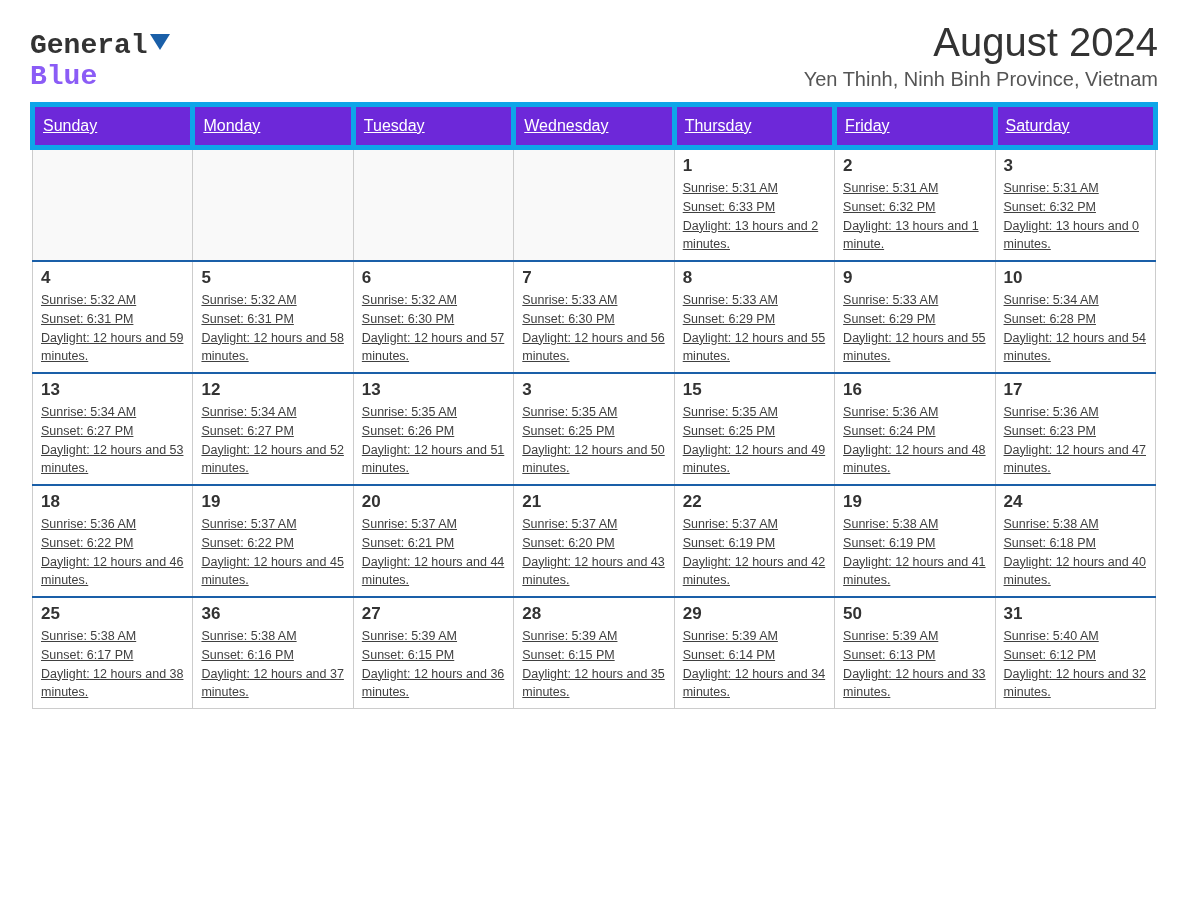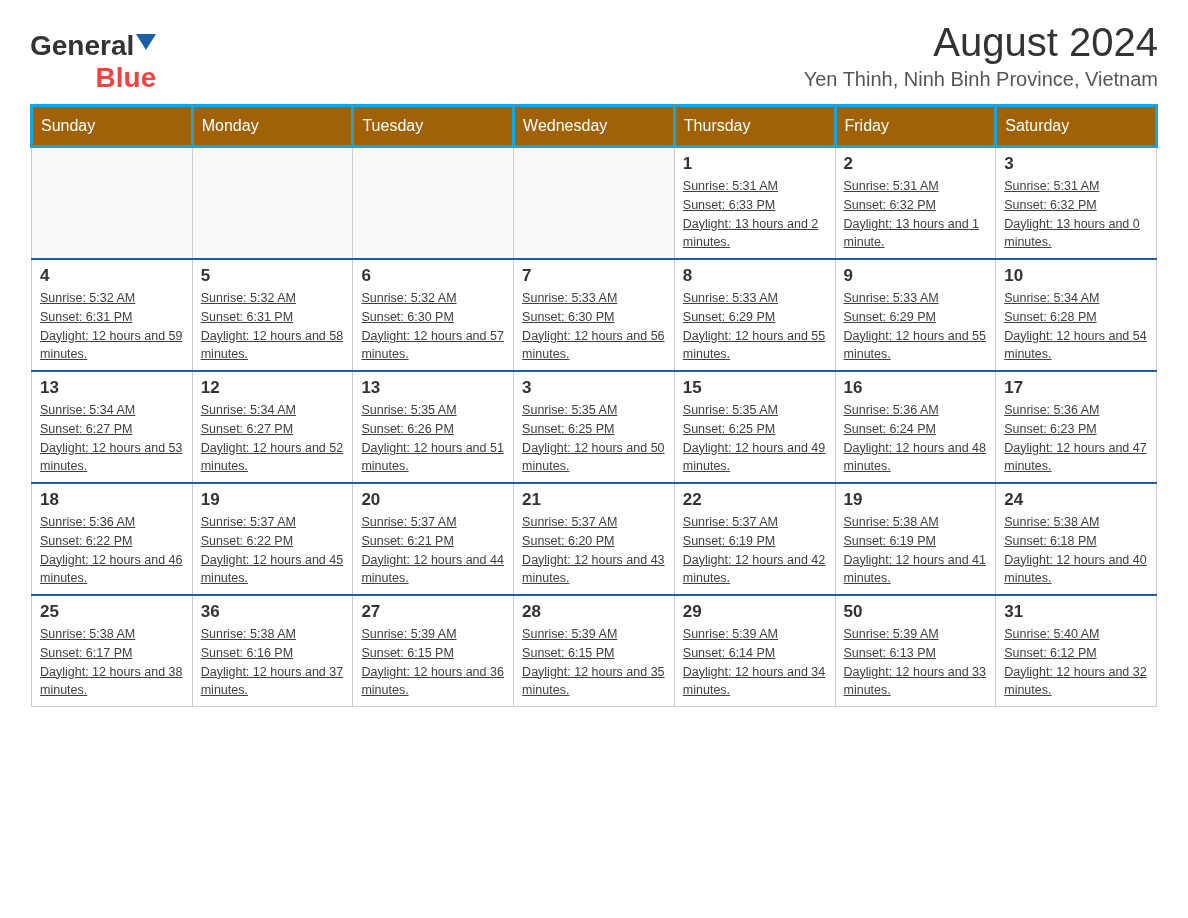--- a/index.html
+++ b/index.html
@@ -13,32 +13,33 @@
     }
     .header-area {
       display: flex;
       justify-content: space-between;
       align-items: flex-start;
       margin-bottom: 10px;
     }
     .logo {
       display: flex;
       flex-direction: column;
-      align-items: flex-end;
+      align-items: flex-start;
       padding-top: 10px;
+      font-family: Liberation Mono, monospace;
     }
     .logo-general {
       font-size: 28px;
       font-weight: bold;
       color: #333;
     }
     .logo-blue {
       font-size: 28px;
       font-weight: bold;
-      color: #ef4444;
+      color: #8b5cf6;
     }
     .logo-triangle {
       display: inline-block;
       width: 0;
       height: 0;
       border-left: 10px solid transparent;
       border-right: 10px solid transparent;
       border-top: 16px solid #1a5fa8;
       margin-left: 2px;
       vertical-align: middle;
@@ -63,27 +64,28 @@
       color: #555;
       margin-top: 4px;
       margin-left: 40px;
     }
     .calendar {
       width: 100%;
       border-collapse: collapse;
       margin-top: 10px;
     }
     .calendar th {
-      background-color: #a16207;
+      background-color: #6d28d9;
       color: #fff;
       padding: 10px 8px;
       text-align: left;
       font-size: 16px;
       font-weight: normal;
-      border: 3px solid #0ea5e9;
+      border: 5px solid #0ea5e9;
+      text-decoration: underline;
     }
     .calendar td {
       border: 1px solid #ccc;
       vertical-align: top;
       padding: 6px 8px;
       width: 14.28%;
       min-height: 100px;
     }
     .day-number {
       font-size: 17px;

